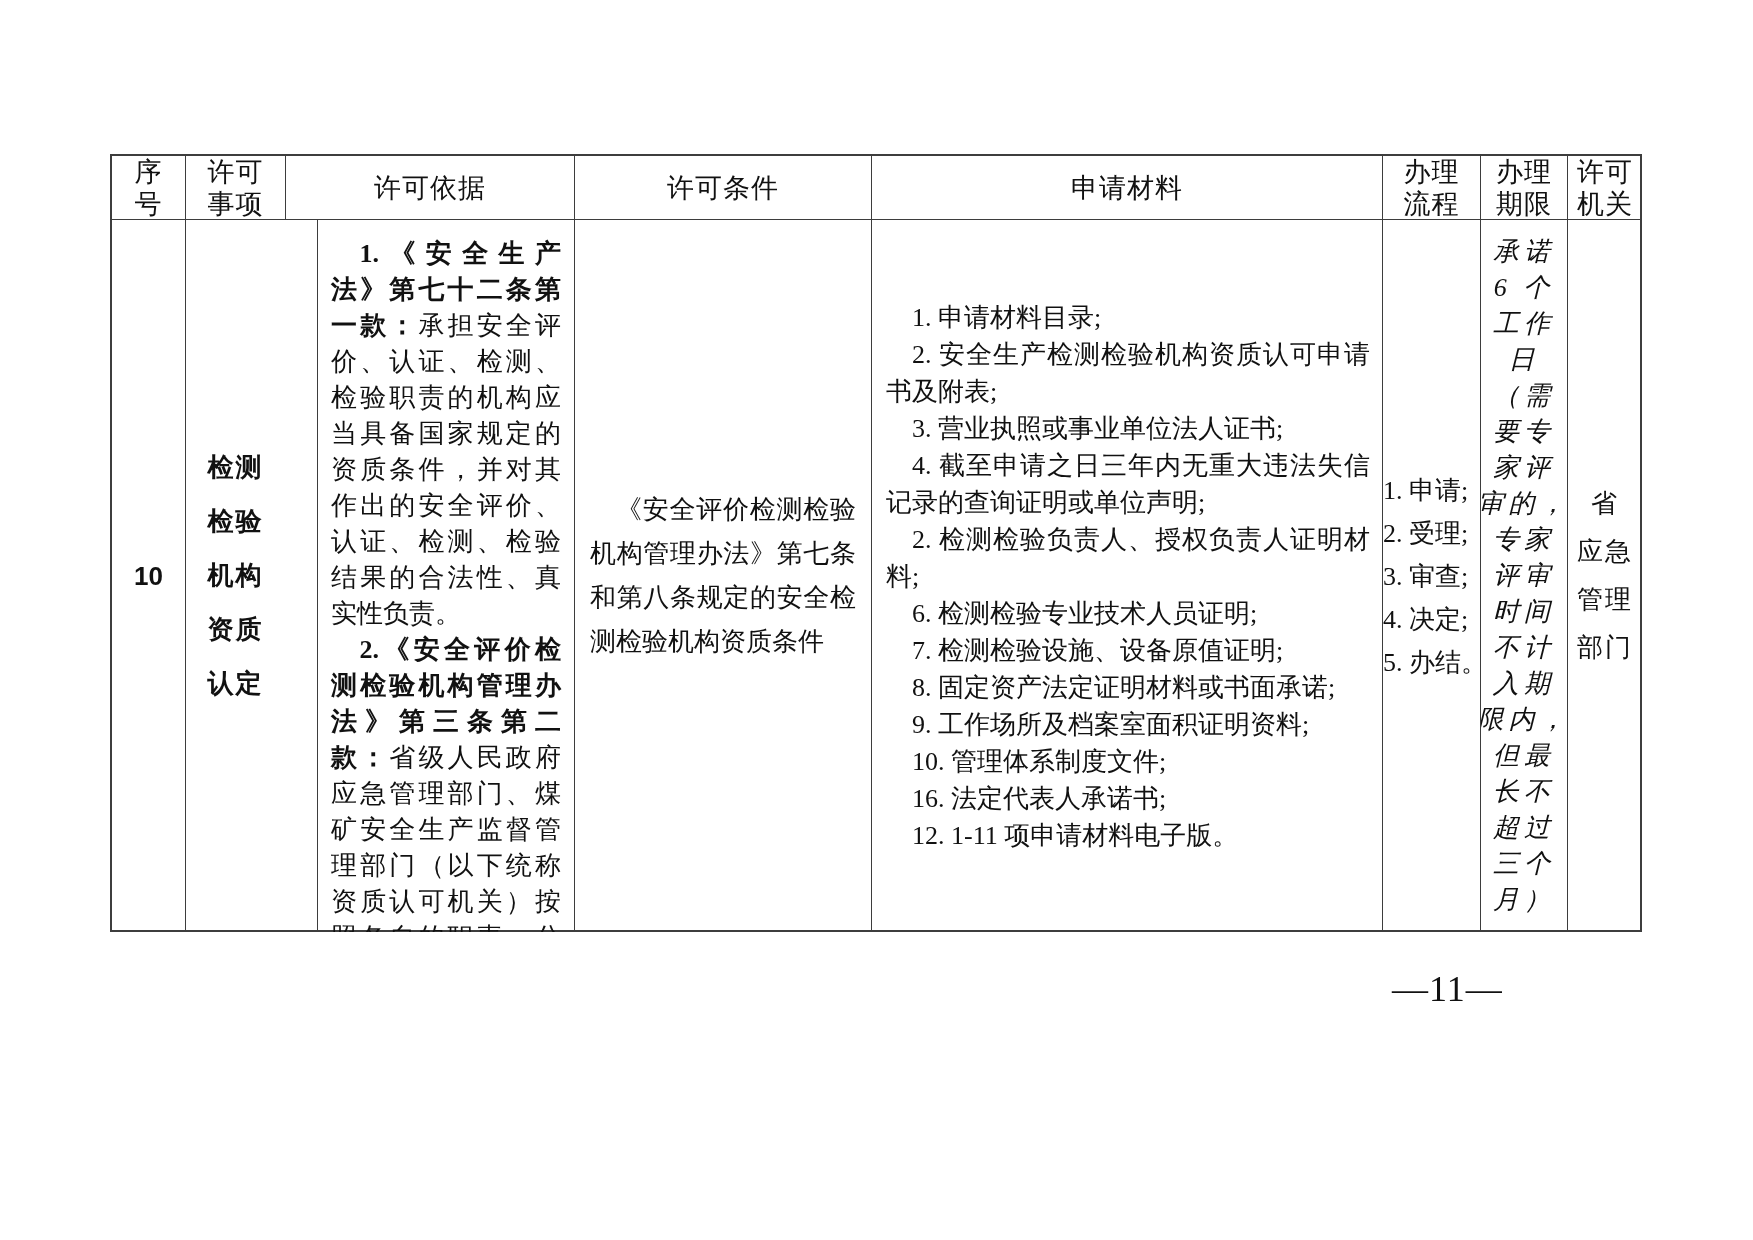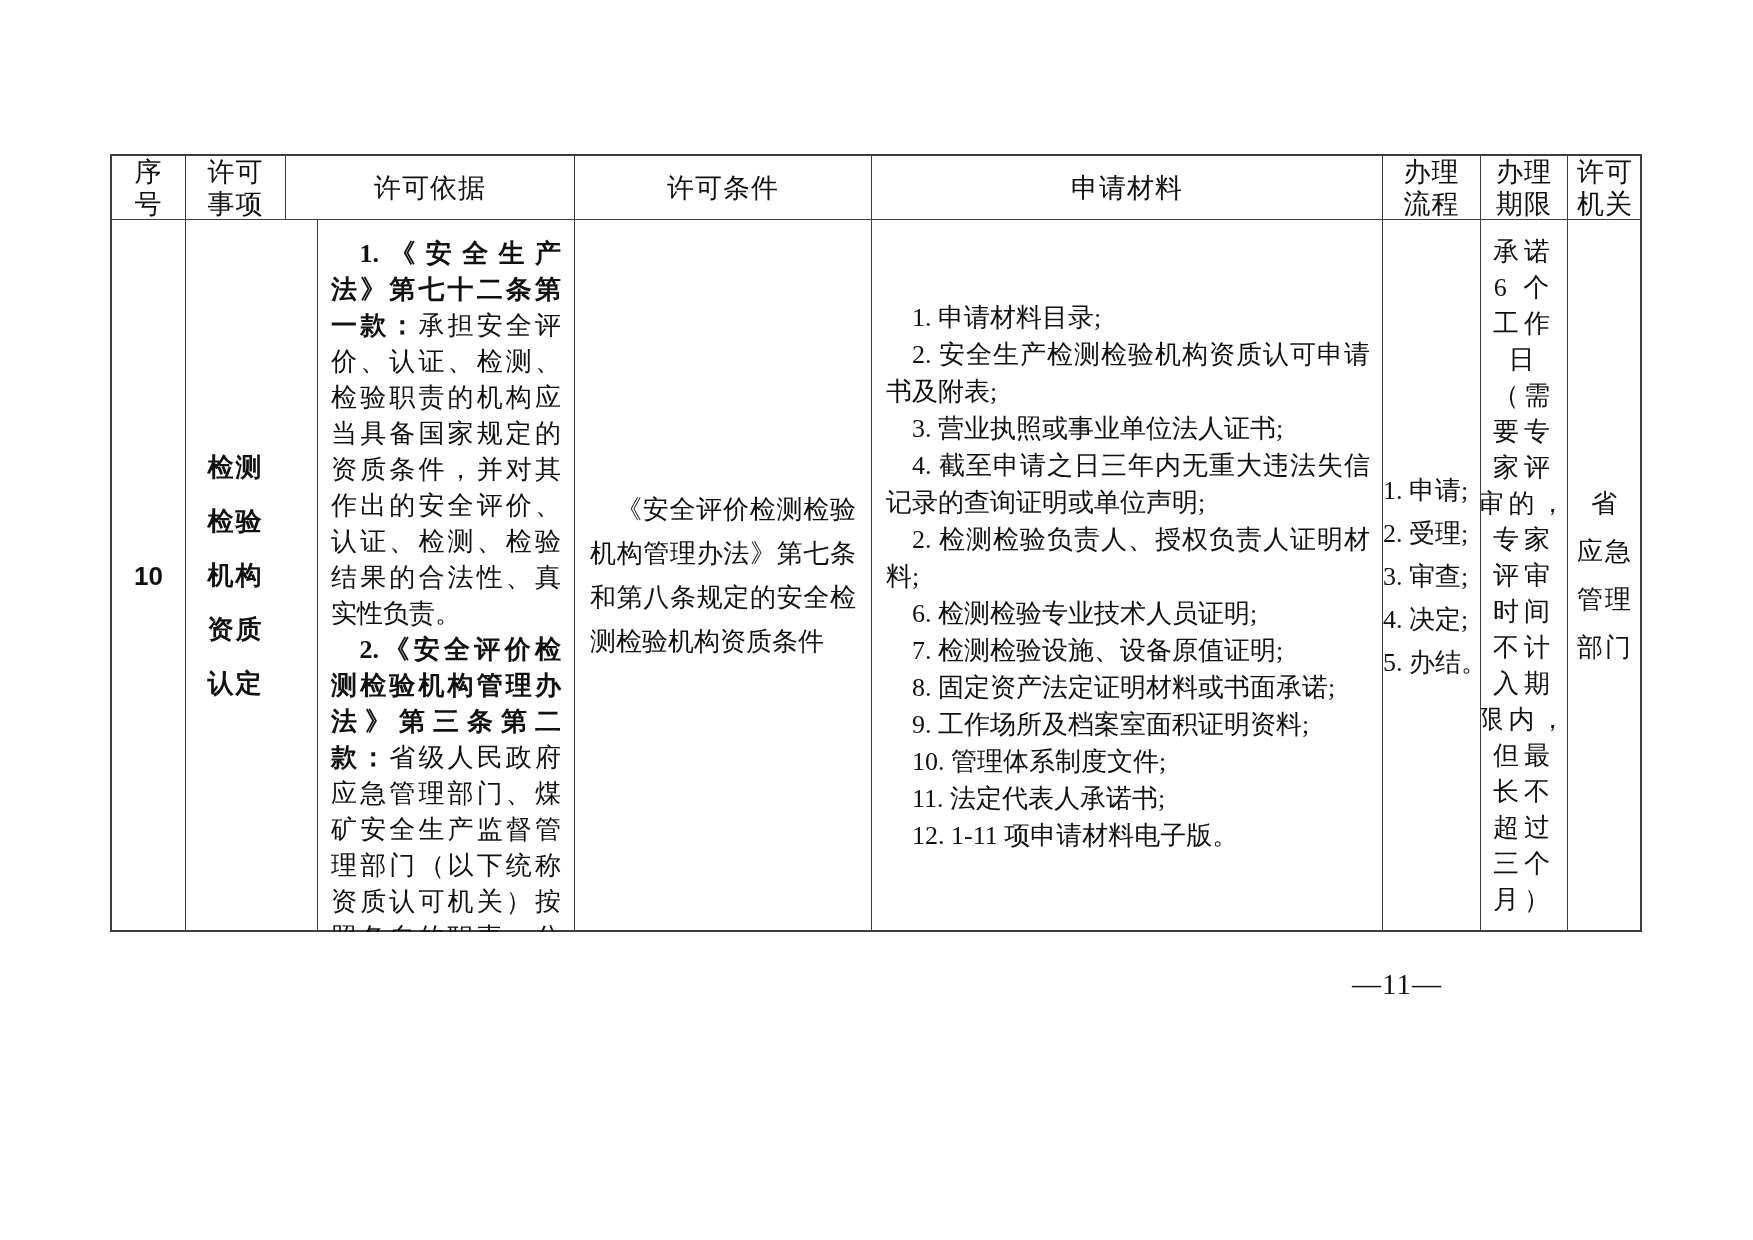--- a/index.html
+++ b/index.html
@@ -85,35 +85,36 @@
   .cell-process { line-height: 43px; }
   .process-item { text-align: left; white-space: nowrap; }
 
   .cell-limit {
     align-items: center;
     text-align: center;
     white-space: pre;
     font-size: 25px;
     line-height: 36px;
     letter-spacing: 5px;
+    font-style: italic;
   }
 
   .cell-authority {
     align-items: center;
     text-align: center;
     white-space: pre;
     line-height: 48px;
     letter-spacing: 2px;
   }
 
   .page-number {
     position: absolute;
-    left: 1352px;
+    left: 1392px;
     top: 968px;
-    font-size: 29px;
+    font-size: 36px;
     letter-spacing: 1px;
   }
 </style>
 </head>
 <body>
 
 <div class="page">
 
   <div class="permit-table">
 
@@ -152,21 +153,21 @@
         <div class="material-item">1. 申请材料目录;</div>
         <div class="material-item">2. 安全生产检测检验机构资质认可申请书及附表;</div>
         <div class="material-item">3. 营业执照或事业单位法人证书;</div>
         <div class="material-item">4. 截至申请之日三年内无重大违法失信记录的查询证明或单位声明;</div>
         <div class="material-item">2. 检测检验负责人、授权负责人证明材料;</div>
         <div class="material-item">6. 检测检验专业技术人员证明;</div>
         <div class="material-item">7. 检测检验设施、设备原值证明;</div>
         <div class="material-item">8. 固定资产法定证明材料或书面承诺;</div>
         <div class="material-item">9. 工作场所及档案室面积证明资料;</div>
         <div class="material-item">10. 管理体系制度文件;</div>
-        <div class="material-item">11. 法定代表人承诺书;</div>
+        <div class="material-item">16. 法定代表人承诺书;</div>
         <div class="material-item">12. 1-11 项申请材料电子版。</div>
       </div>
 
     <div class="cell body cell-process">
         <div class="process-item">1. 申请;</div>
         <div class="process-item">2. 受理;</div>
         <div class="process-item">3. 审查;</div>
         <div class="process-item">4. 决定;</div>
         <div class="process-item">5. 办结。</div>
       </div>

